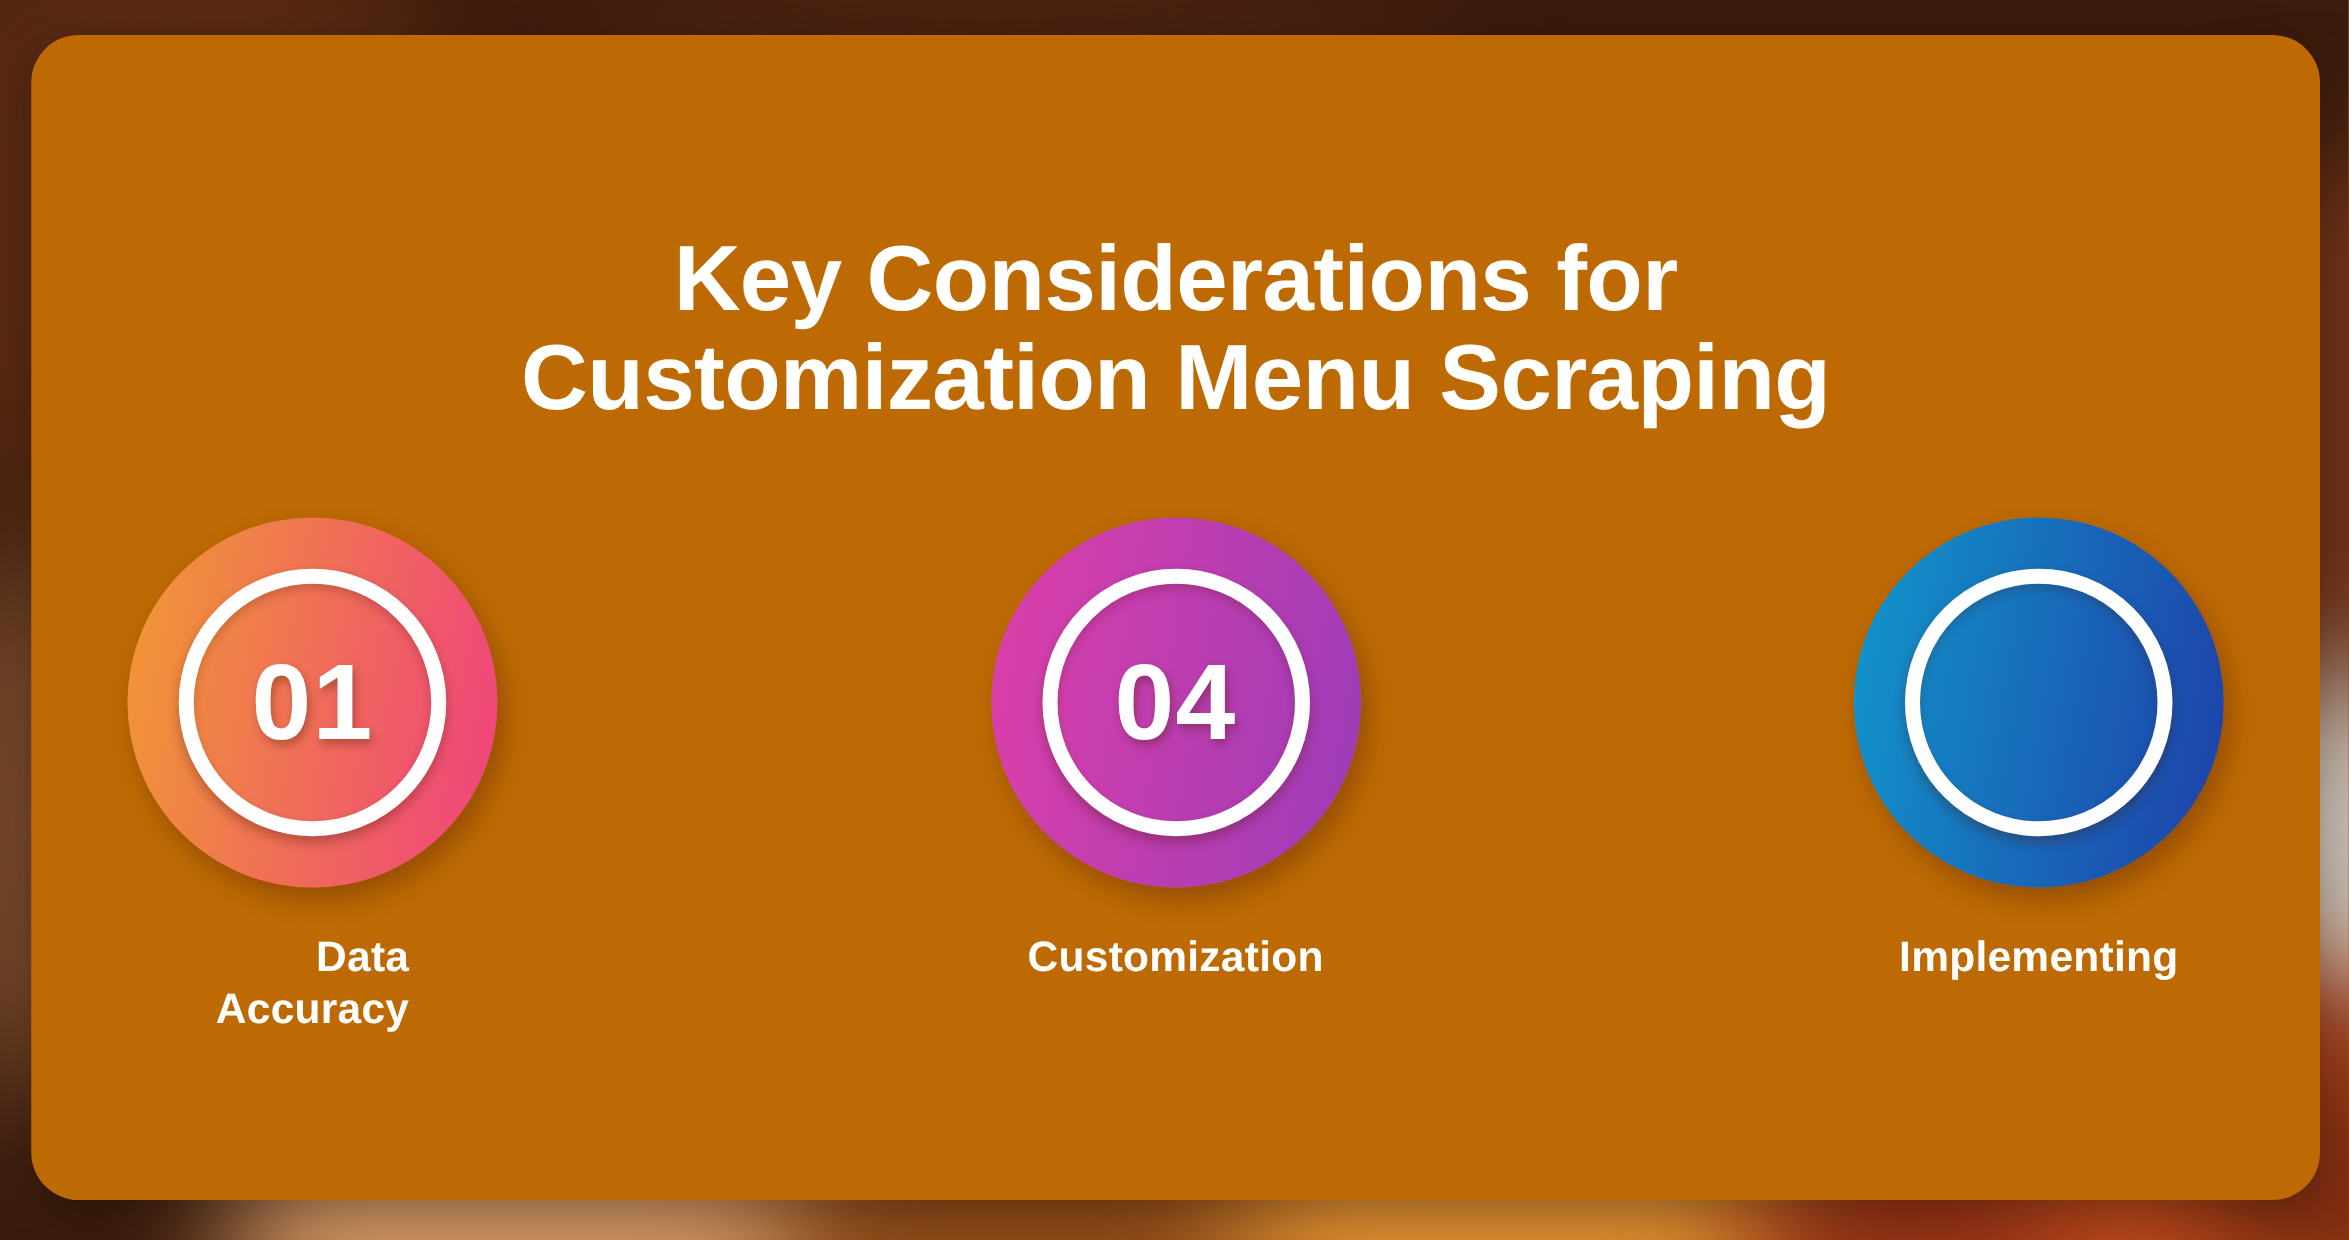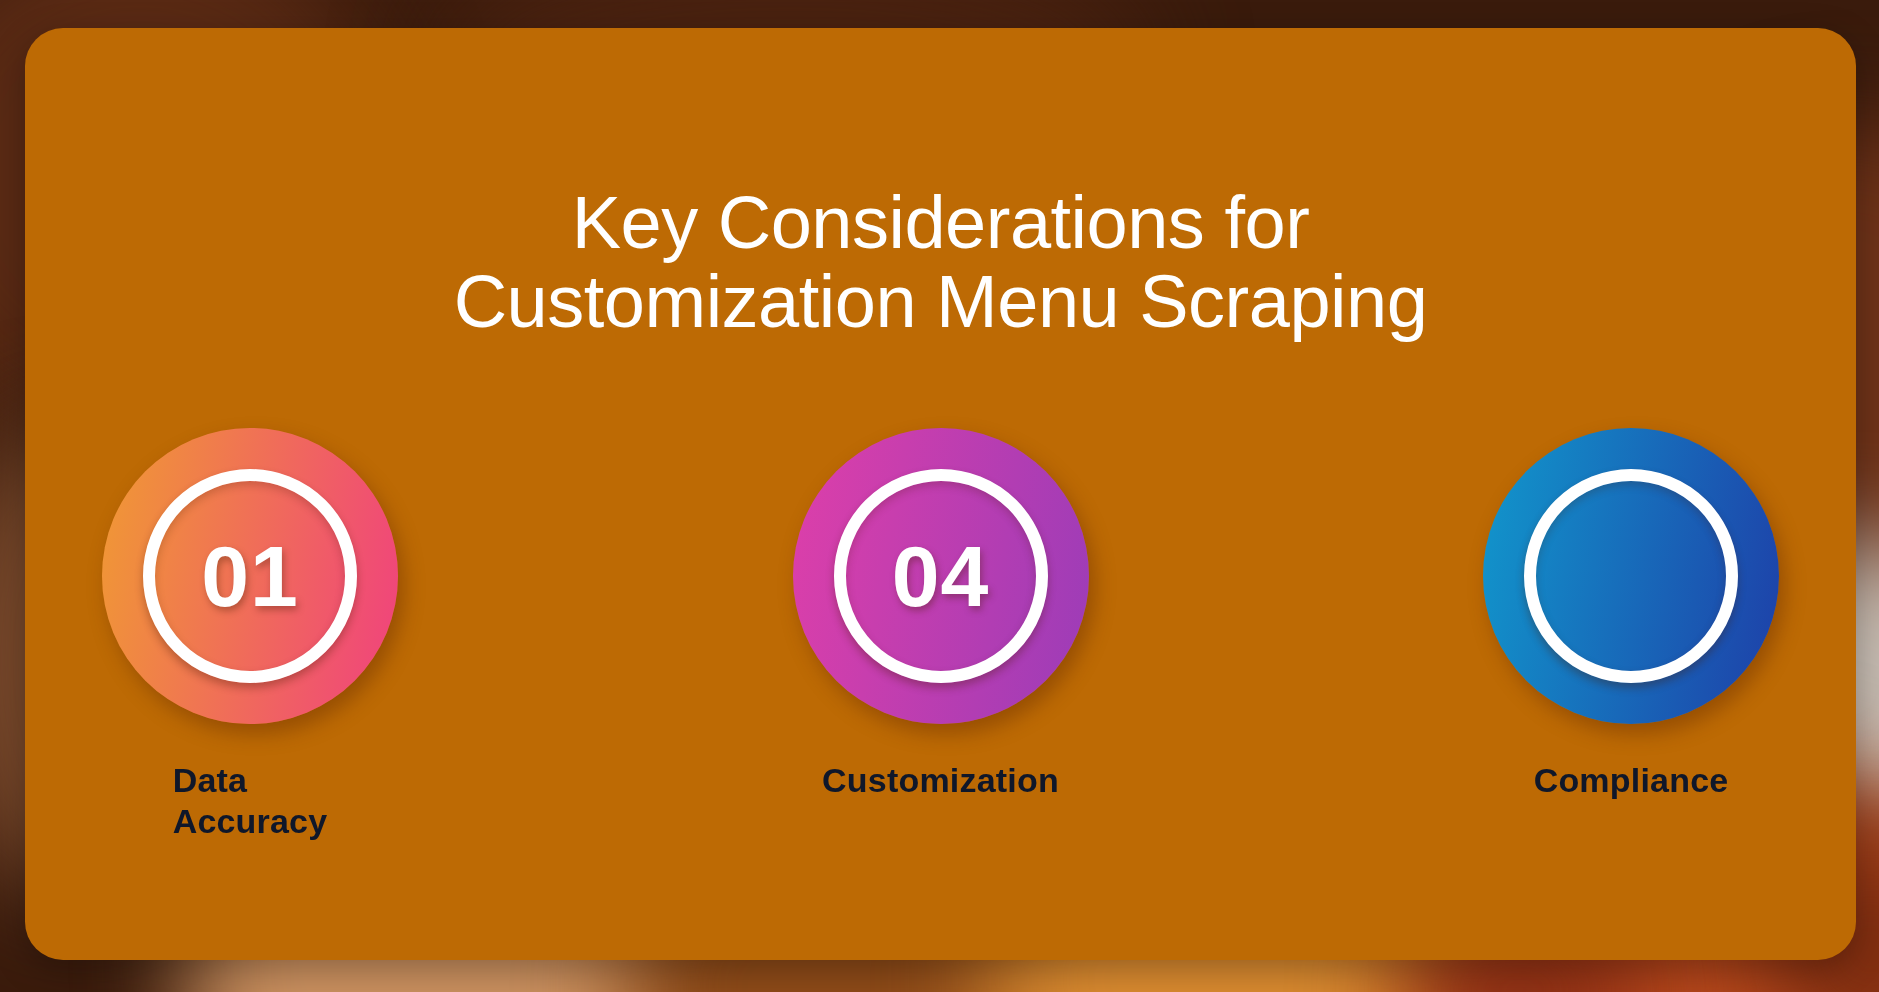--- a/index.html
+++ b/index.html
@@ -50,34 +50,34 @@
 
   
   #title {
     position: absolute;
     left: 0;
     right: 0;
     top: 105px;
     text-align: center;
     color: #ffffff;
     font-size: 74px;
-    font-weight: 400;
+    font-weight: 700;
     line-height: 1.08;
     letter-spacing: -0.5px;
     padding: 0 104px;
     box-sizing: border-box;
   }
   #title .tline { display: block; }
 
   
   #steps {
     position: absolute;
     left: 60px;
     right: 60px;
-    top: 400px;
+    top: 386px;
     display: flex;
     justify-content: space-between;
     align-items: flex-start;
   }
   .step {
     width: 330px;
     display: flex;
     flex-direction: column;
     align-items: center;
   }
@@ -113,25 +113,25 @@
     font-size: 86px;
     font-weight: 700;
     letter-spacing: 1px;
     line-height: 1;
     text-shadow: 2px 4px 7px rgba(70,25,0,0.35);
     font-family: "Liberation Sans", sans-serif;
   }
 
   .step-label {
     margin-top: 36px;
-    color: #0f172a;
+    color: #ffffff;
     font-size: 34px;
     font-weight: 700;
     line-height: 1.22;
-    text-align: left;
+    text-align: right;
     white-space: pre-line;
     letter-spacing: 0.2px;
   }
 </style>
 </head>
 <body>
 
 <div id="backdrop" style="background-color: rgb(58, 27, 12);">
   <div class="blob b1"></div>
   <div class="blob b10"></div>
@@ -171,17 +171,17 @@
         <div class="ring"></div>
         <span class="num">04</span>
       </div>
       <div class="step-label">Customization</div>
     </div>
 
     <div class="step">
       <div class="disc" id="disc4" style="background: linear-gradient(100deg, rgb(17, 151, 204) 0%, rgb(30, 63, 168) 100%);">
         <div class="ring"></div>
       </div>
-      <div class="step-label">Compliance</div>
+      <div class="step-label">Implementing</div>
     </div>
 
   </div>
 </div>
 
 </body></html>

